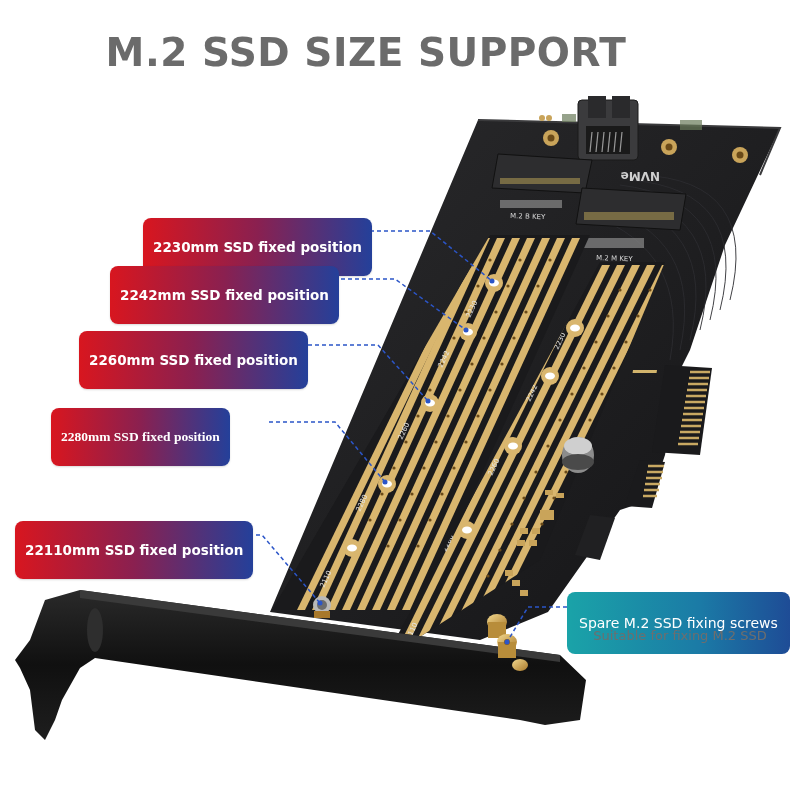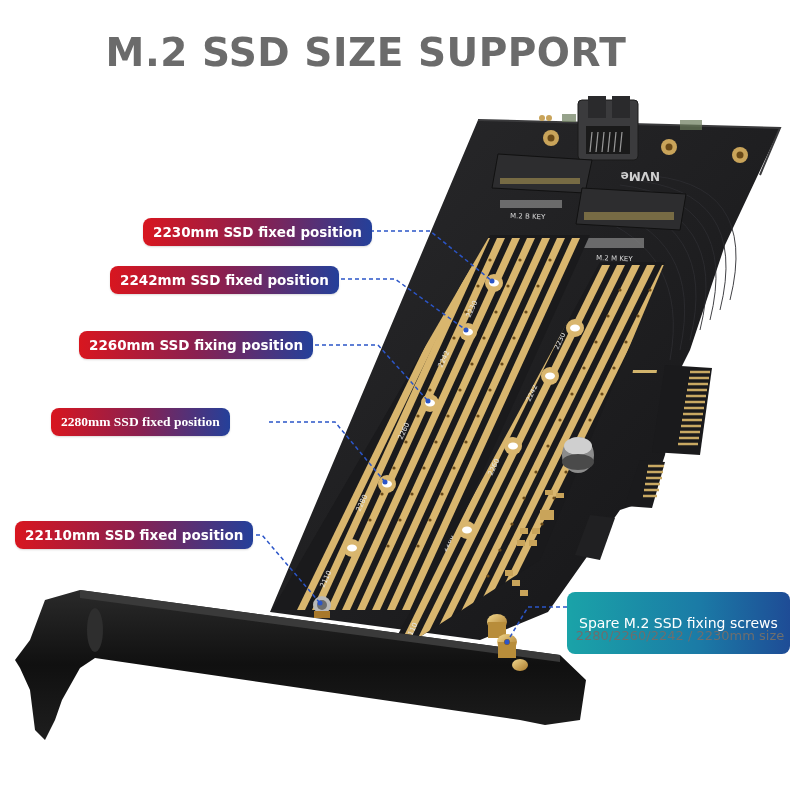--- a/index.html
+++ b/index.html
@@ -8,21 +8,21 @@
       position: absolute; left: 0; top: 30px; width: 732px; text-align: center;
       font-family: "DejaVu Sans", sans-serif; font-weight: bold; font-size: 39px;
       color: #6b6b6b; letter-spacing: 0.5px;
     }
     .product {
       position: absolute; left: 0; top: 0; width: 800px; height: 800px;
     }
     .label {
       position: absolute; height: 28px; line-height: 28px;
       border-radius: 8px; color: #ffffff; font-weight: bold; font-size: 13.5px;
-      padding: 0 10px; white-space: nowrap;
+      padding: 15px 10px; white-space: nowrap;
       background: linear-gradient(90deg, #d8161f 0%, #8a2050 50%, #24409a 100%);
       box-shadow: 0 1px 2px rgba(0,0,0,0.15);
       font-family: "DejaVu Sans", sans-serif;
     }
     .spare-label {
       position: absolute; left: 567px; top: 592px; height: 30px; line-height: 30px;
       border-radius: 8px; color: #ffffff; font-size: 14px; padding: 16px 12px;
       background: linear-gradient(90deg, #1aa3a8 0%, #1b7aa6 60%, #1e4c96 100%);
       white-space: nowrap; font-family: "DejaVu Sans", sans-serif;
     }
@@ -335,20 +335,20 @@
     <circle cx="466" cy="330" r="2.5"></circle>
     <circle cx="428" cy="401" r="2.5"></circle>
     <circle cx="385" cy="482" r="2.5"></circle>
     <circle cx="320" cy="603" r="2.5"></circle>
     <circle cx="507" cy="642" r="2.5"></circle>
   </g>
 </svg>
 
 <div class="label" style="left:143px; top:218px;">2230mm SSD fixed position</div>
 <div class="label" style="left:110px; top:266px;text-align:center;">2242mm SSD fixed position</div>
-<div class="label" style="left:79px; top:331px;">2260mm SSD fixing position</div>
+<div class="label" style="left:79px; top:331px;">2260mm SSD fixed position</div>
 <div class="label" style="left:51px; top:408px;font-family:Liberation Serif, serif;">2280mm SSD fixed position</div>
 <div class="label" style="left:15px; top:521px;">22110mm SSD fixed position</div>
 
 <div class="spare-label">Spare M.2 SSD fixing screws</div>
 <div class="spare-desc">
-  <div>2280/2260/2242 / 2230mm size</div>
+  <div>Suitable for fixing M.2 SSD</div>
 </div>
 
 </body></html>

